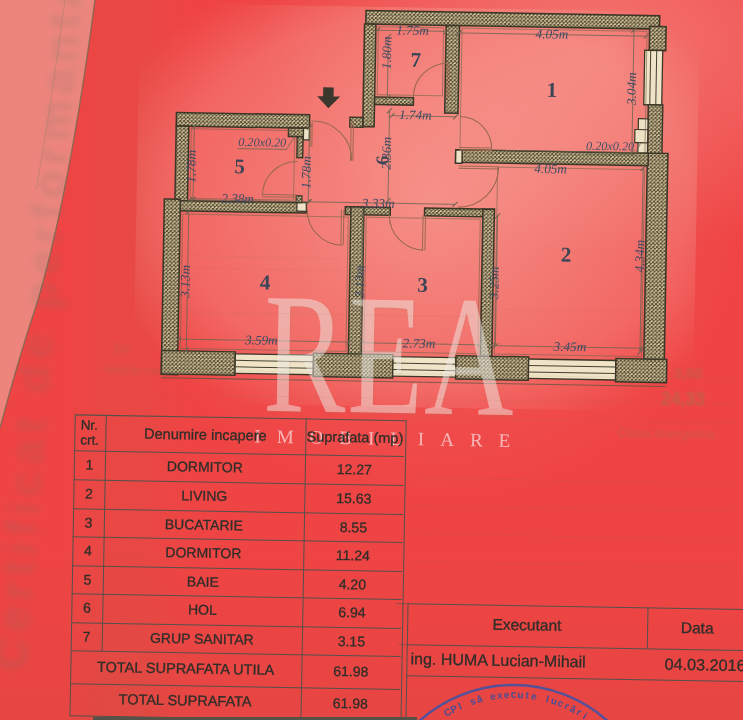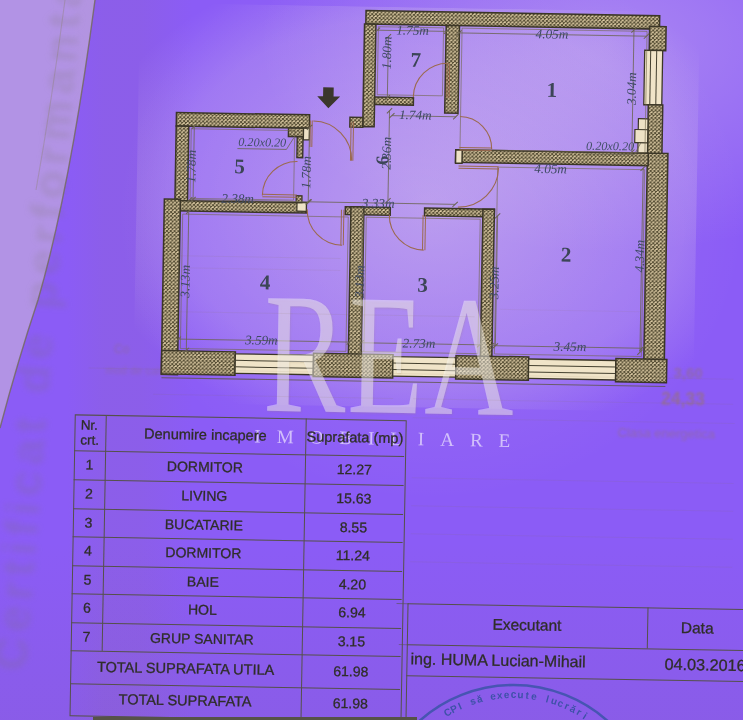--- a/index.html
+++ b/index.html
@@ -1,15 +1,15 @@
 <!DOCTYPE html>
 <html><head><meta charset="utf-8">
 <style>
 html,body{margin:0;padding:0;background:#888;}
-#page{position:relative;width:743px;height:720px;overflow:hidden;background:#8b5cf6;font-family:"Liberation Sans",sans-serif;}
+#page{position:relative;width:743px;height:720px;overflow:hidden;background:#ef4444;font-family:"Liberation Sans",sans-serif;}
 .lay{position:absolute;left:0;top:0;width:743px;height:720px;pointer-events:none;}
 #rot{position:absolute;left:0;top:0;width:760px;height:745px;transform:rotate(1deg);transform-origin:0 0;}
 </style></head>
 <body>
 <div id="page">
 
 <div class="lay" style="background:radial-gradient(ellipse 500px 300px at 82% 6%, rgba(255,250,232,0.26), rgba(255,250,232,0) 70%);"></div>
 <div class="lay" style="background:radial-gradient(ellipse 420px 380px at 58% 30%, rgba(255,248,228,0.16), rgba(255,248,228,0) 75%);"></div>
 <div class="lay" style="background:linear-gradient(90deg, rgba(150,120,70,0) 9%, rgba(150,120,70,0.07) 14%, rgba(150,120,70,0.07) 19%, rgba(150,120,70,0) 26%);"></div>
 <div class="lay" style="background:linear-gradient(180deg, rgba(120,90,50,0) 75%, rgba(120,90,50,0.07) 100%);"></div>

